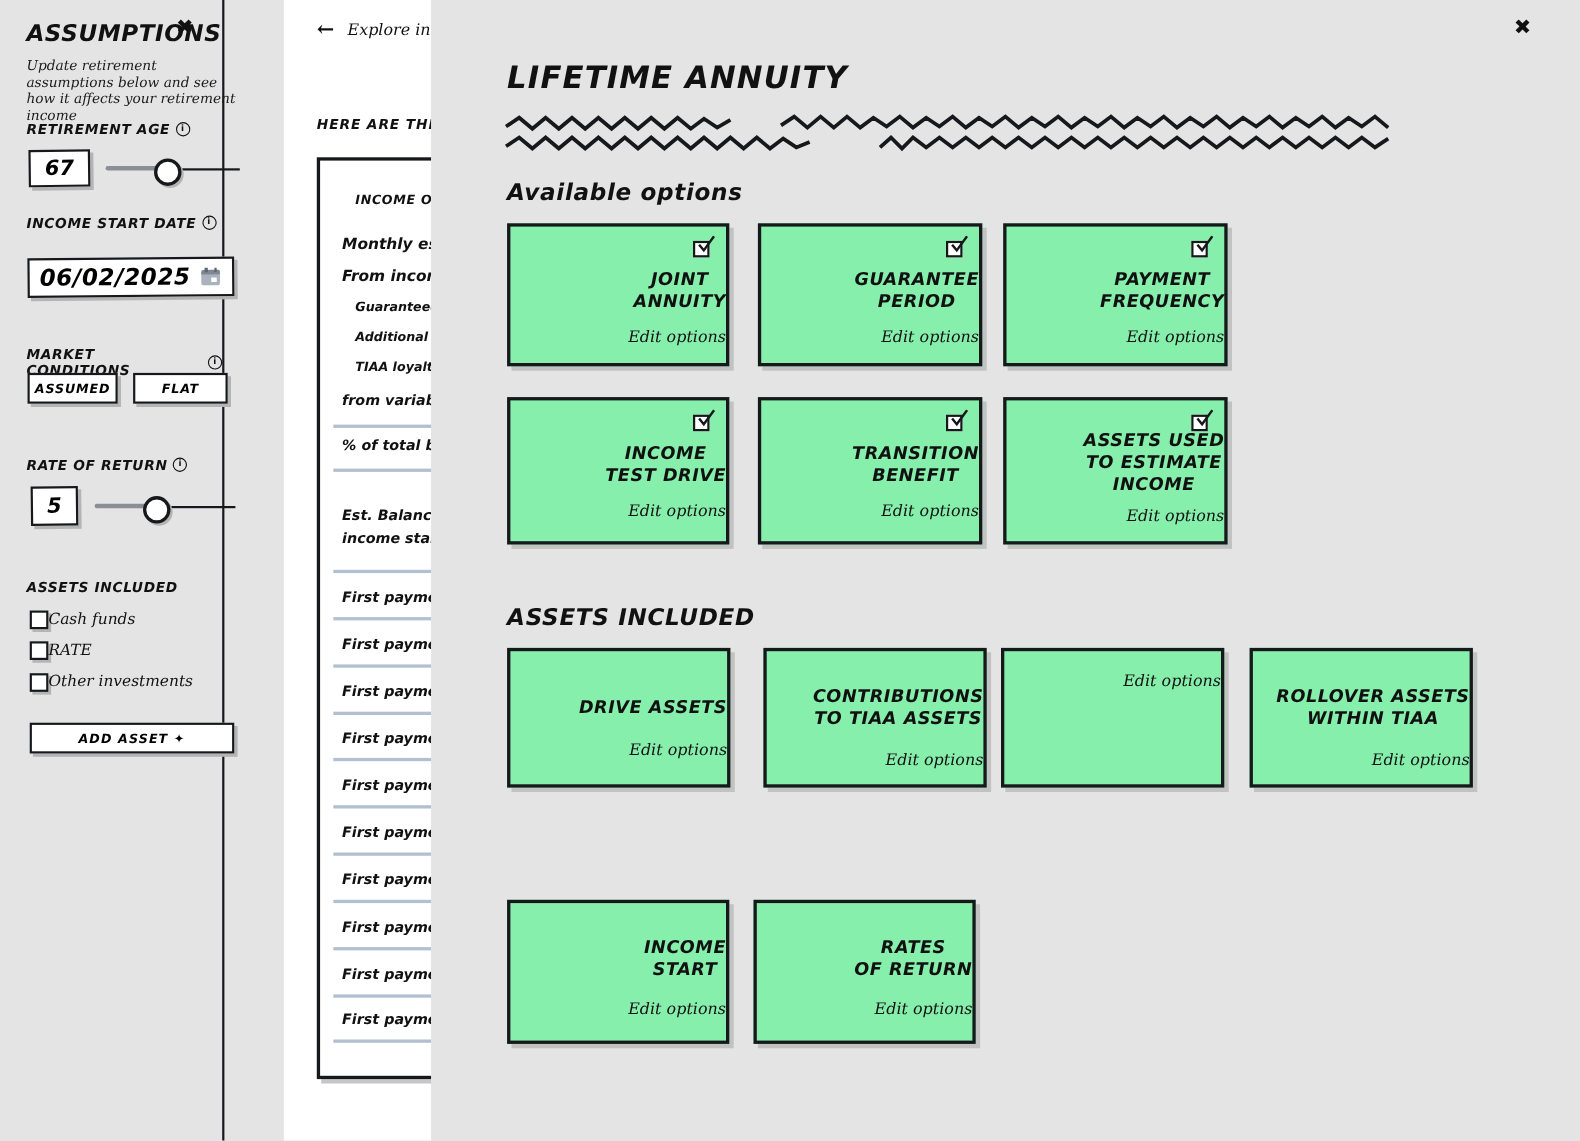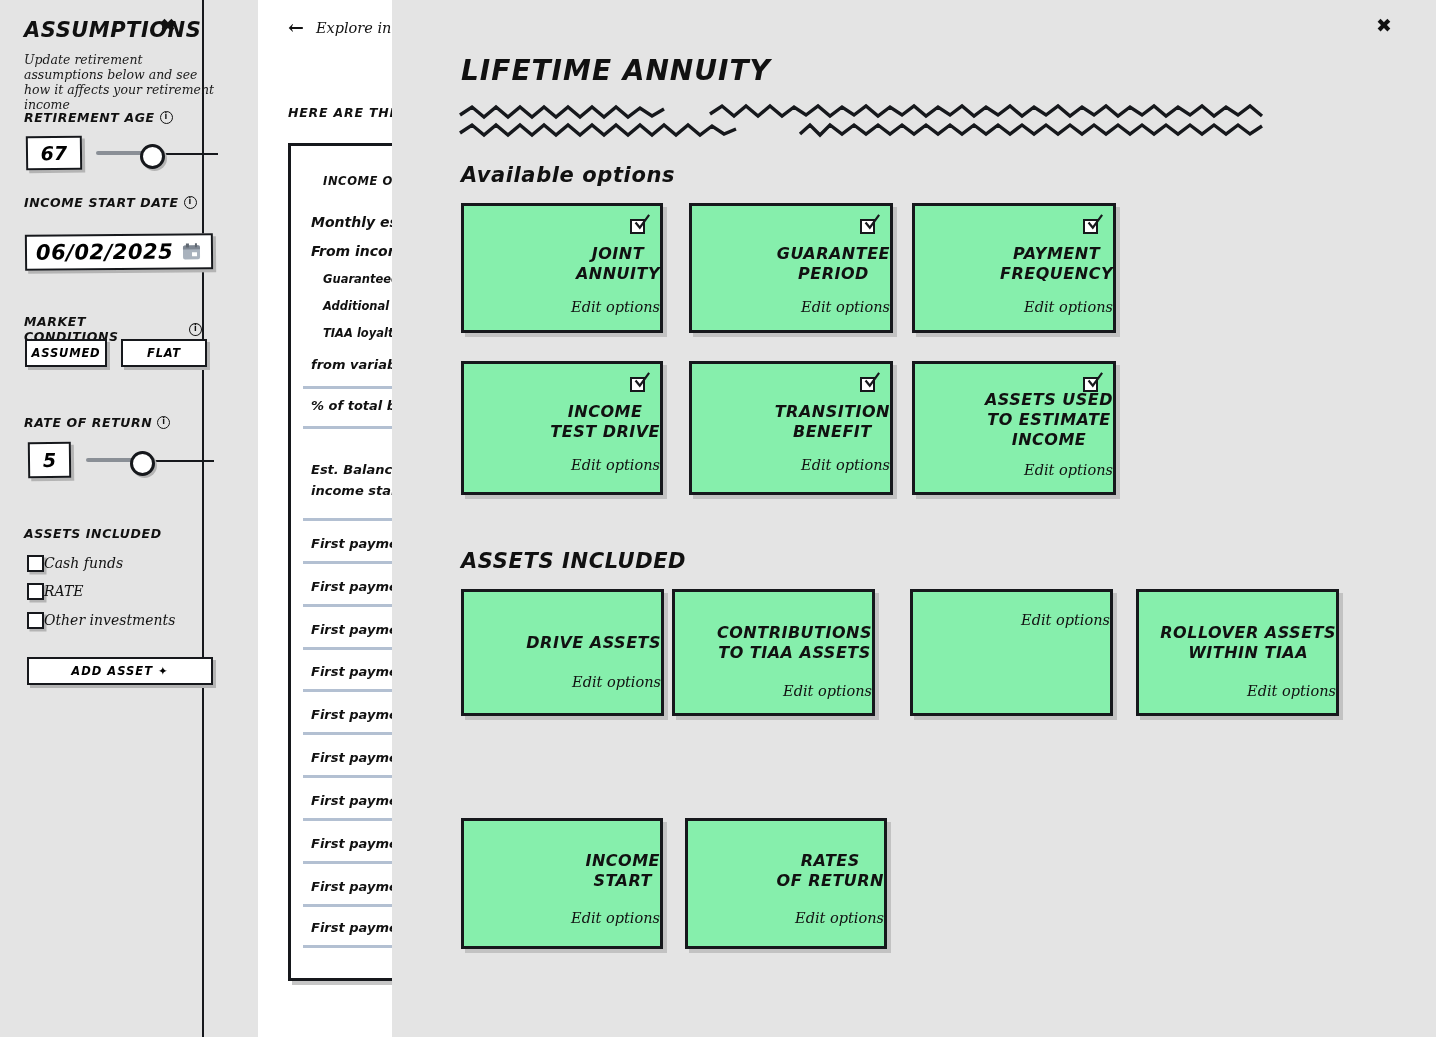--- a/index.html
+++ b/index.html
@@ -366,21 +366,21 @@
 INCOME</span>
       <span class="sk-hand card-sub">Edit options</span>
     </div>
 
     <div class="sk md-sec" style="top:549px;">ASSETS INCLUDED</div>
 
     <div class="card asset-card one" style="left:69px; top:589px;">
       <span class="sk card-title">DRIVE ASSETS</span>
       <span class="sk-hand card-sub">Edit options</span>
     </div>
-    <div class="card asset-card" style="left:280px; top:589px;padding-left:45px;">
+    <div class="card asset-card" style="left:302px; top:589px;padding-left:45px;">
       <span class="sk card-title">CONTRIBUTIONS
 TO TIAA ASSETS</span>
       <span class="sk-hand card-sub">Edit options</span>
     </div>
     <div class="card asset-card" style="left:518px; top:589px;">
       <span class="sk-hand card-sub">Edit options</span>
     </div>
     <div class="card asset-card" style="left:744px; top:589px;">
       <span class="sk card-title">ROLLOVER ASSETS
 WITHIN TIAA</span>

